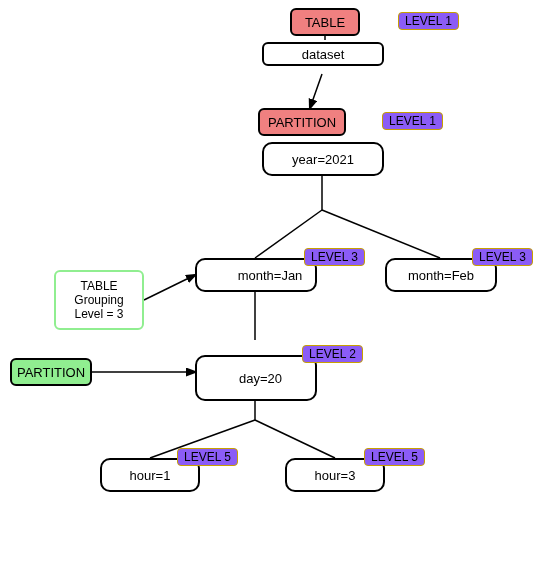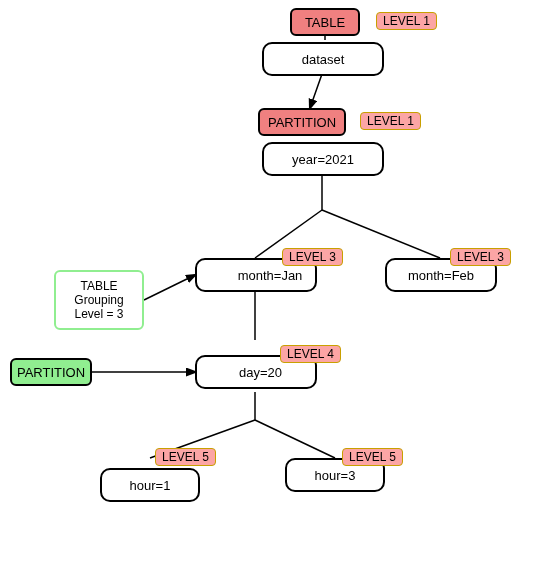--- a/index.html
+++ b/index.html
@@ -42,25 +42,26 @@
     }
     .node-partition-green {
       background: #90ee90;
       border-color: #000;
       border-radius: 6px;
       padding: 4px 8px;
     }
     .level-badge {
       position: absolute;
       border: 1.5px solid #c8a000;
-      background: #fca5a5;
+      background: #8b5cf6;
       border-radius: 4px;
       padding: 1px 6px;
       font-size: 12px;
       color: #000;
+      margin-left: 22px;
     }
     .data-node {
       position: absolute;
       border: 2px solid #000;
       border-radius: 10px;
       background: #fff;
       display: flex;
       align-items: center;
       justify-content: center;
       text-align: center;
@@ -119,21 +120,21 @@
   </svg>
 
   <div class="node node-table" style="left:290px; top:8px; width:70px; height:28px;">
     <span>TABLE</span>
   </div>
 
   <div class="level-badge" style="left:376px; top:12px;">
     <span>LEVEL 1</span>
   </div>
 
-  <div class="data-node" style="left:262px; top:42px; width:122px; height:34px;">
+  <div class="data-node" style="left:262px; top:42px; width:122px; height:24px;border-radius:6px;">
     <span>dataset</span>
   </div>
 
   <div class="node node-partition" style="left:258px; top:108px; width:88px; height:28px;">
     <span>PARTITION</span>
   </div>
 
   <div class="level-badge" style="left:360px; top:112px;">
     <span>LEVEL 1</span>
   </div>
@@ -161,29 +162,29 @@
   </div>
 
   <div class="level-badge" style="left:450px; top:248px;">
     <span>LEVEL 3</span>
   </div>
 
   <div class="node node-partition-green" style="left:10px; top:358px; width:82px; height:28px;">
     <span>PARTITION</span>
   </div>
 
-  <div class="data-node" style="left:195px; top:355px; width:122px; height:34px;padding-left:9px;">
+  <div class="data-node" style="left:195px; top:355px; width:122px; height:46px;padding-left:9px;">
     <span>day=20</span>
   </div>
 
   <div class="level-badge" style="left:280px; top:345px;">
-    <span>LEVEL 4</span>
+    <span>LEVEL 2</span>
   </div>
 
-  <div class="data-node" style="left:100px; top:468px; width:100px; height:34px;text-align:center;">
+  <div class="data-node" style="left:100px; top:458px; width:100px; height:34px;text-align:center;">
     <span>hour=1</span>
   </div>
 
   <div class="level-badge" style="left:155px; top:448px;">
     <span>LEVEL 5</span>
   </div>
 
   <div class="data-node" style="left:285px; top:458px; width:100px; height:34px;">
     <span>hour=3</span>
   </div>

